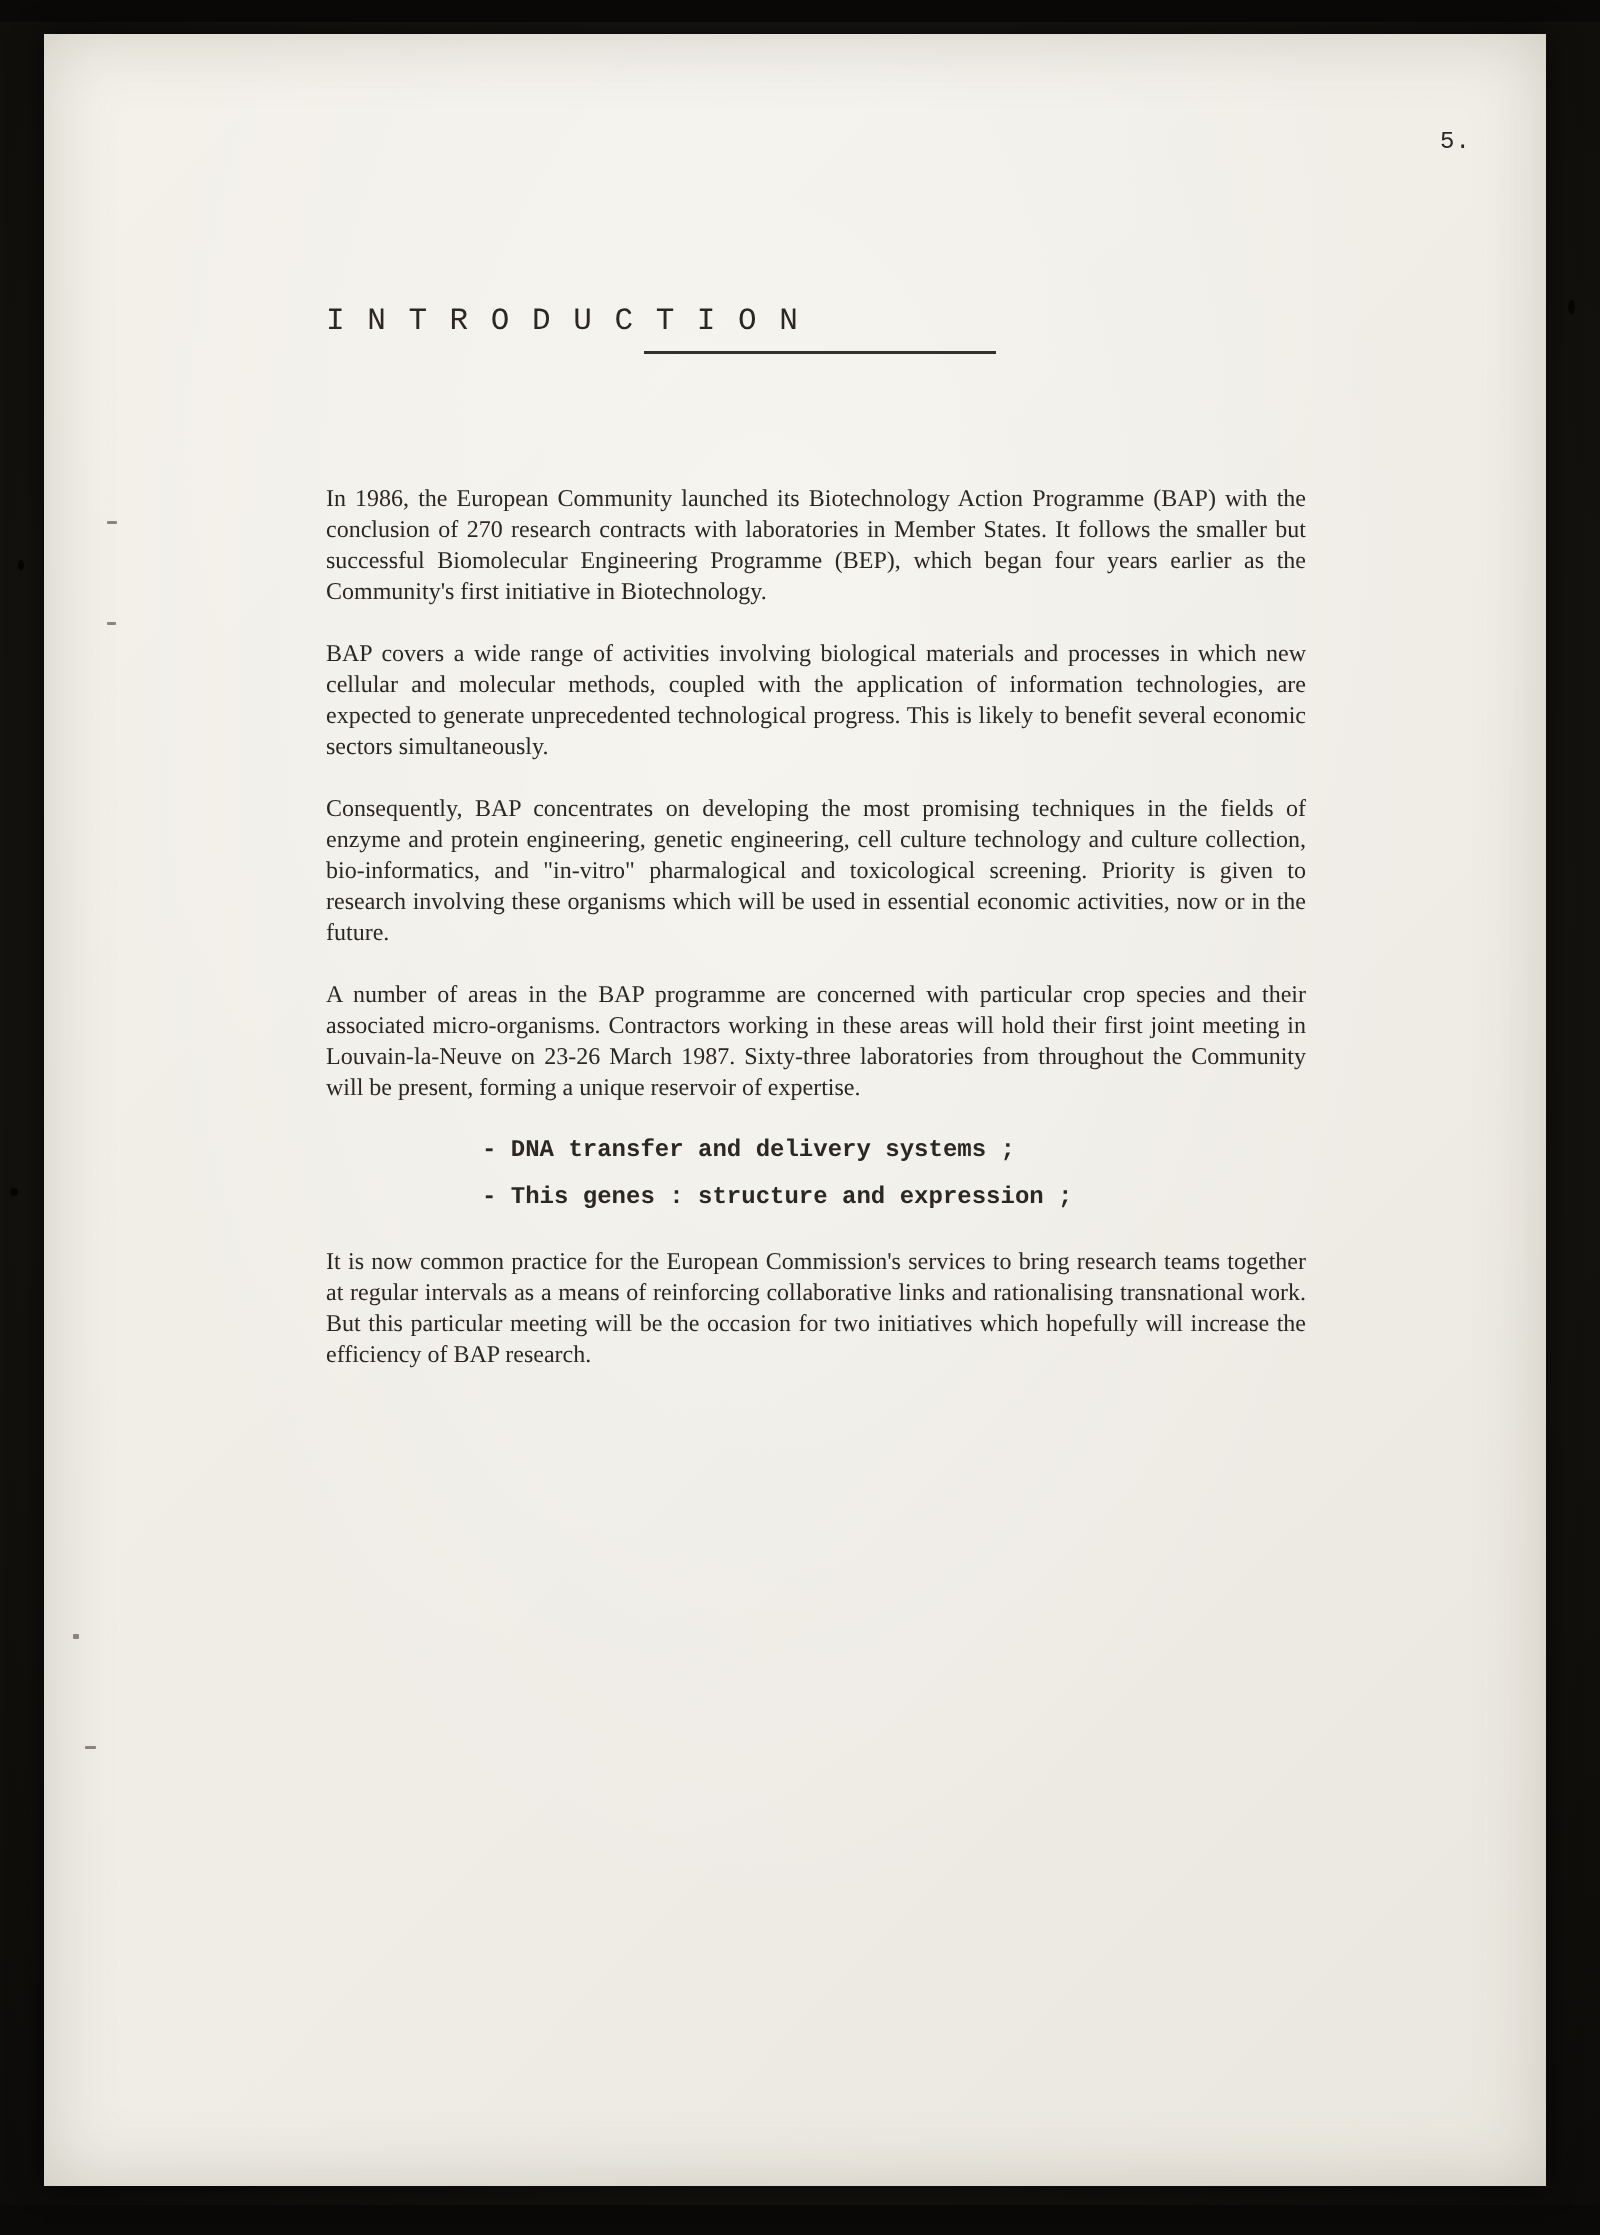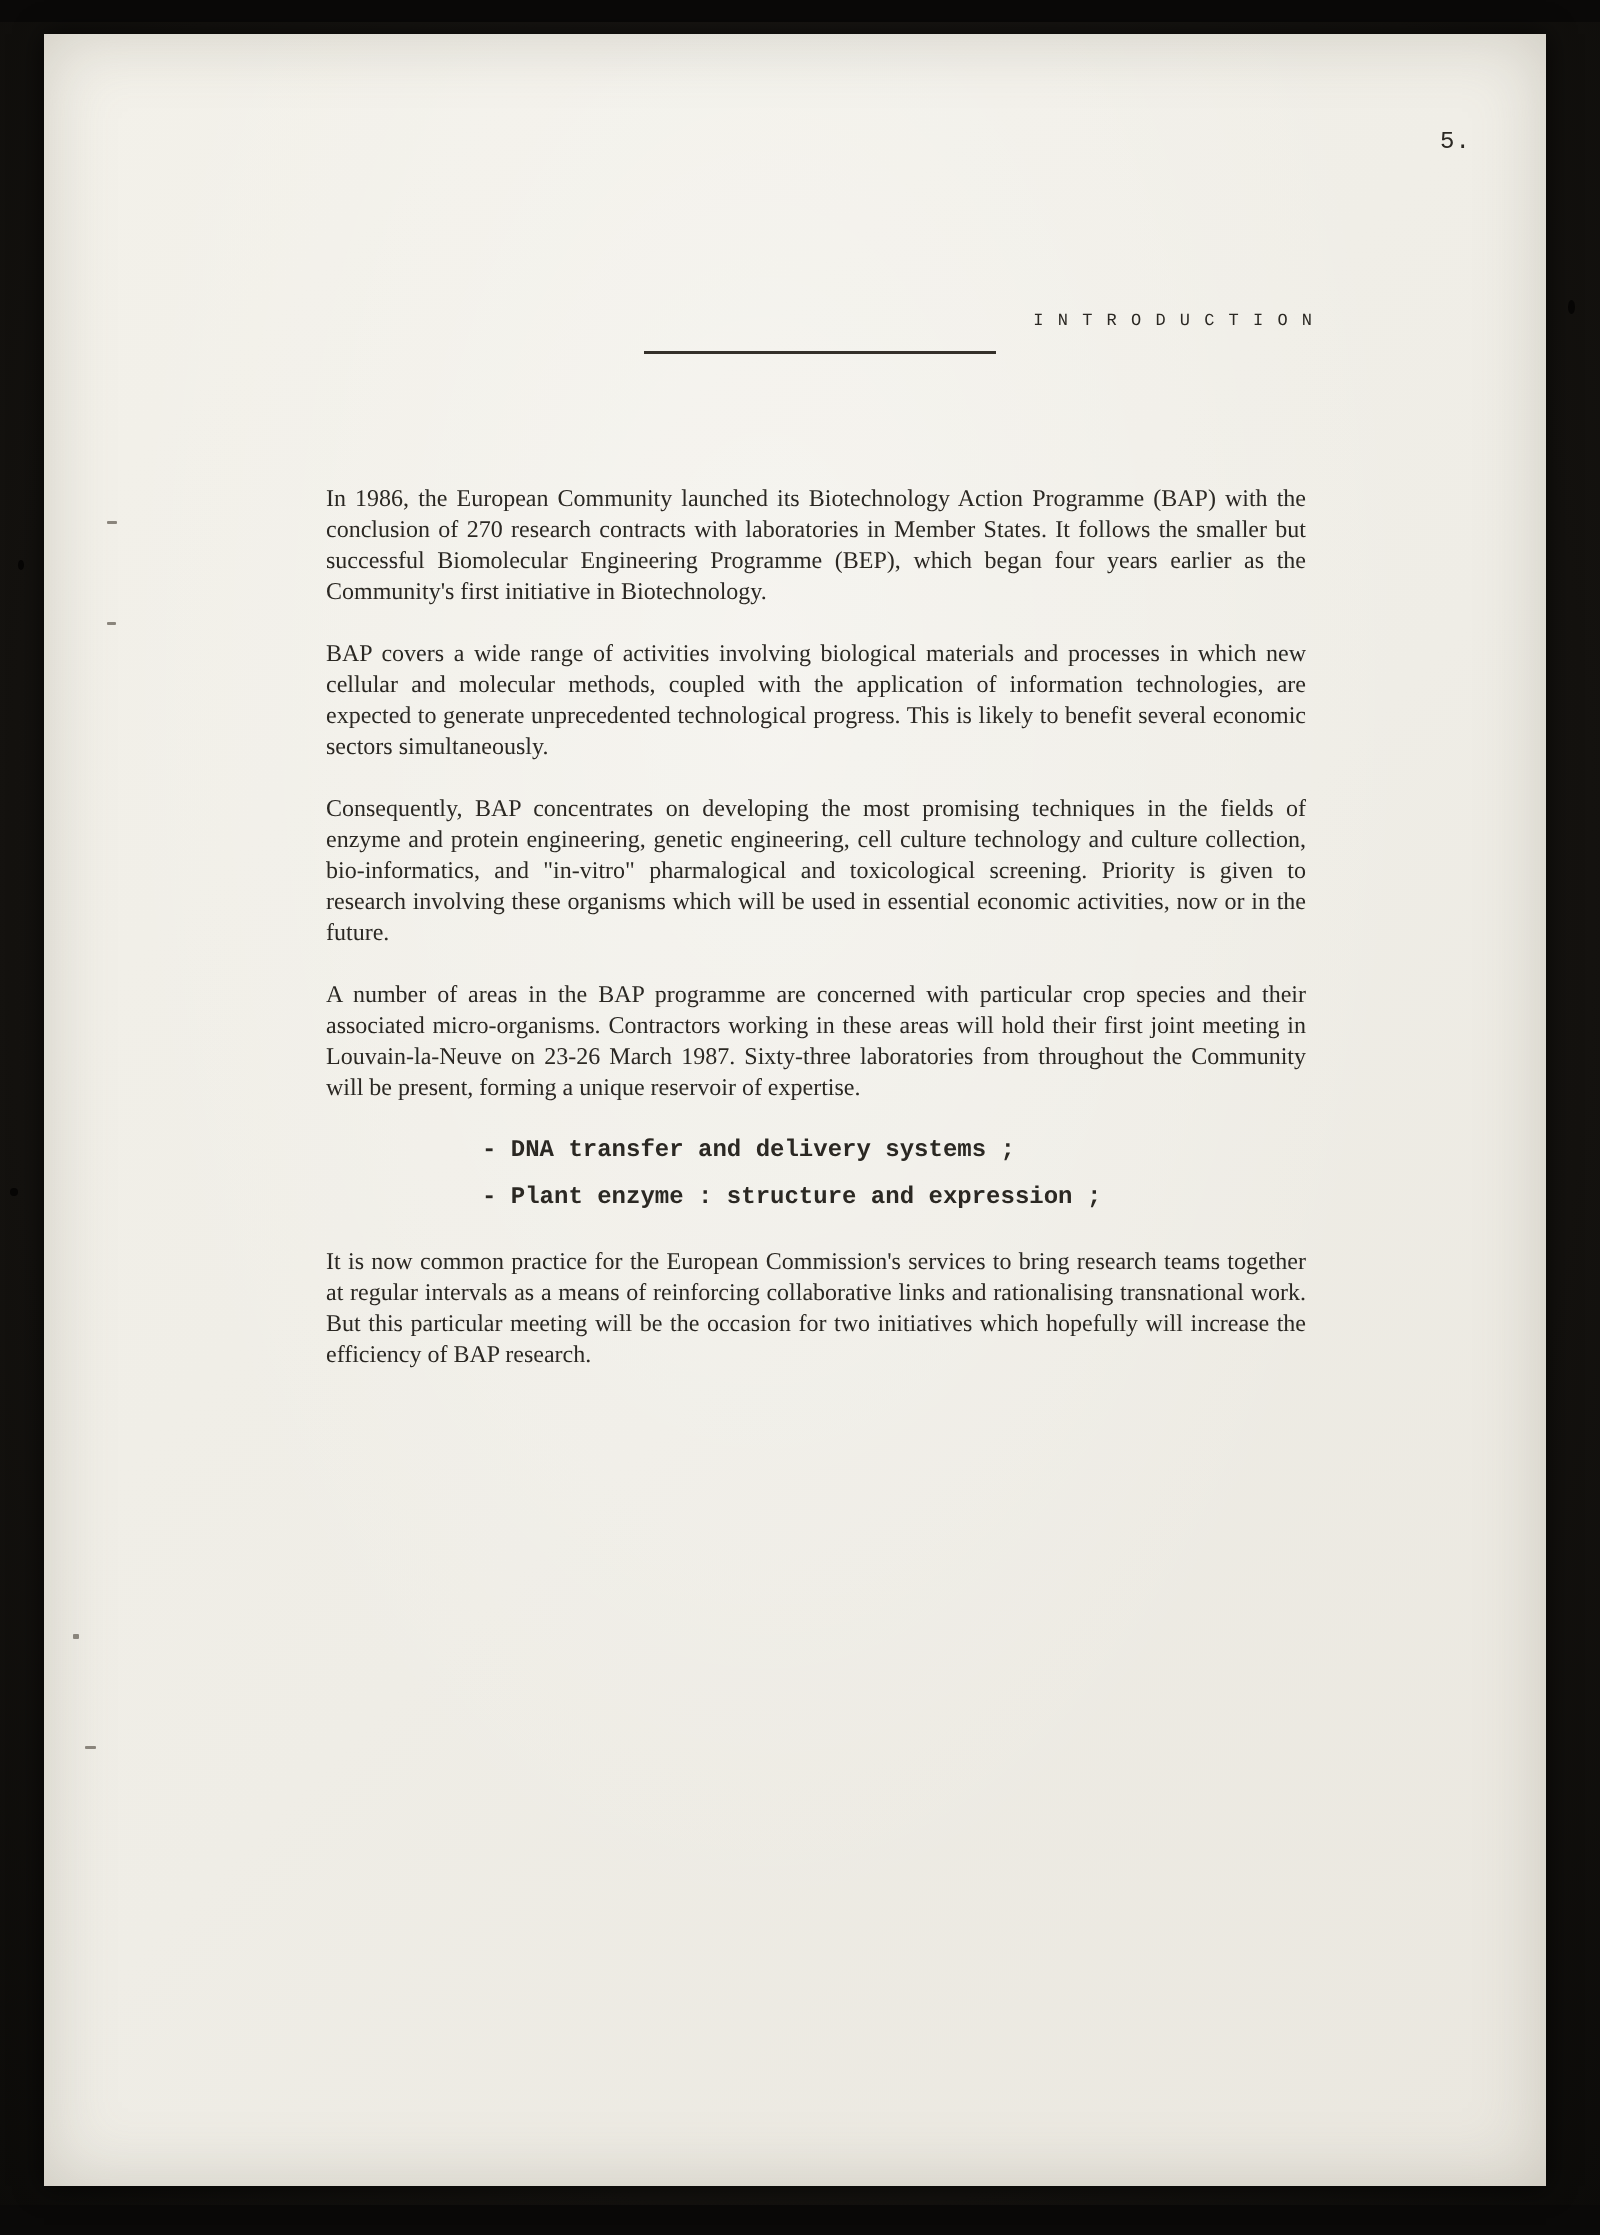--- a/index.html
+++ b/index.html
@@ -58,22 +58,22 @@
     left: 282px;
     top: 272px;
     width: 988px;
     font-size: 24px;
     line-height: 31px;
     text-rendering: geometricPrecision;
   }
 
   .heading-wrap { margin-bottom: 130px; }
   .heading {
-    text-align: right;
-    font-size: 17px;
+    text-align: left;
+    font-size: 31px;
     letter-spacing: 2px;
     white-space: nowrap;
   }
   .heading-rule {
     width: 352px;
     height: 3px;
     background: #34302a;
     margin: 14px auto 0 auto;
   }
 
@@ -138,21 +138,21 @@
 
       <p>BAP covers a wide range of activities involving biological materials and processes in which new cellular and molecular methods, coupled with the application of information technologies, are expected to generate unprecedented technological progress. This is likely to benefit several economic sectors simultaneously.</p>
 
       <p>Consequently, BAP concentrates on developing the most promising techniques in the fields of enzyme and protein engineering, genetic engineering, cell culture technology and culture collection, bio-informatics, and "in-vitro" pharmalogical and toxicological screening. Priority is given to research involving these organisms which will be used in essential economic activities, now or in the future.</p>
 
       <p>A number of areas in the BAP programme are concerned with particular crop species and their associated micro-organisms. Contractors working in these areas will hold their first joint meeting in Louvain-la-Neuve on 23-26 March 1987. Sixty-three laboratories from throughout the Community will be present, forming a unique reservoir of expertise.</p>
 
 
       <ul class="sessions">
         <li>- DNA transfer and delivery systems ;</li>
-        <li>- Plant enzyme : structure and expression ;</li>
+        <li>- This genes : structure and expression ;</li>
       </ul>
 
       <p class="closing">It is now common practice for the European Commission's services to bring research teams together at regular intervals as a means of reinforcing collaborative links and rationalising transnational work. But this particular meeting will be the occasion for two initiatives which hopefully will increase the efficiency of BAP research.</p>
 
     </div>
 
     <div class="scan-mark mark-1"></div>
     <div class="scan-mark mark-2"></div>
     <div class="scan-mark mark-3"></div>
     <div class="scan-mark mark-4"></div>

